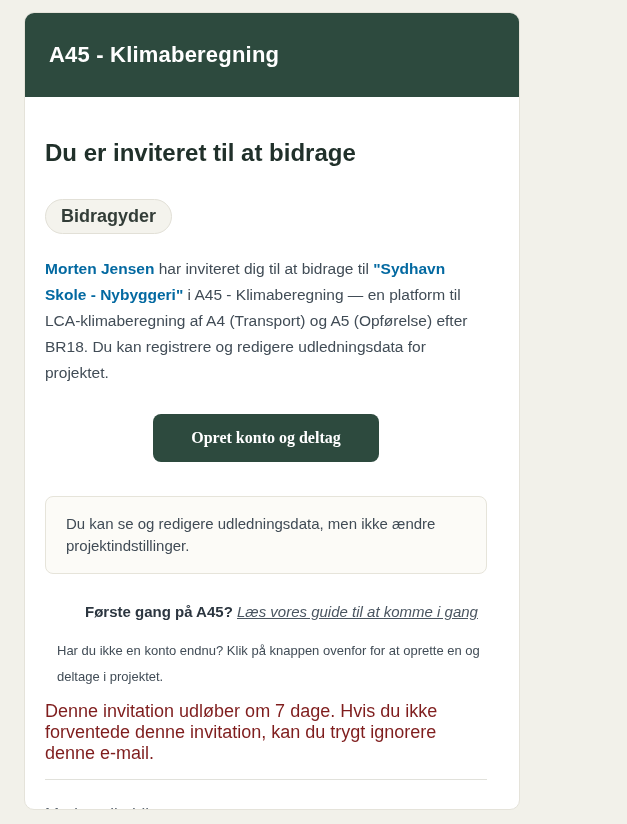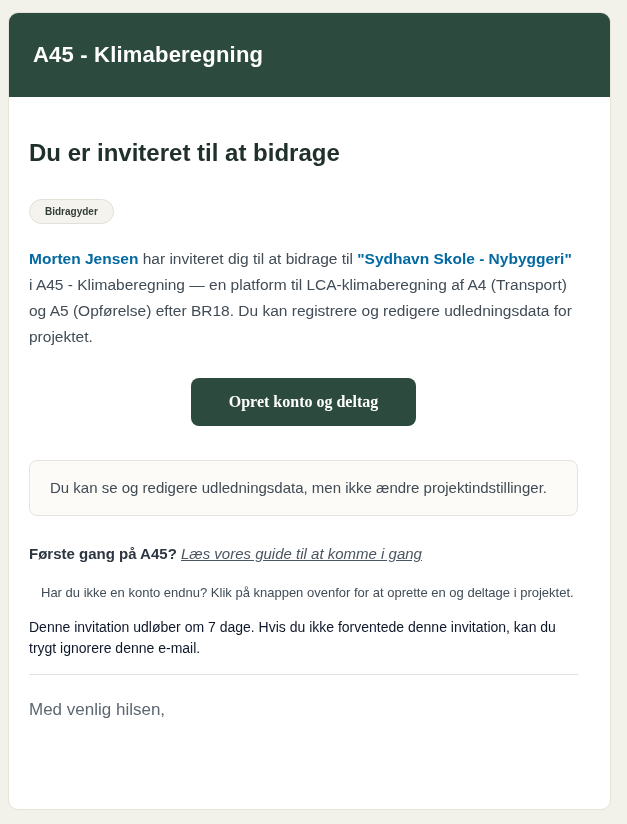--- a/index.html
+++ b/index.html
@@ -6,22 +6,22 @@
   body {
     width: 627px; height: 824px;
     background: #f2f1ea;
     font-family: "Liberation Sans", sans-serif;
     position: relative;
     overflow: hidden;
     -webkit-font-smoothing: antialiased;
   }
   .card {
     position: absolute;
-    left: 8px; top: 12px;
-    width: 603px; height: 798px;
+    left: 24px; top: 12px;
+    width: 496px; height: 798px;
     box-sizing: border-box;
     background: #ffffff;
     border: 1px solid #e5e3da;
     border-radius: 10px;
     overflow: hidden;
   }
   .card-header {
     background: #2d4a3e;
     padding: 28px 24px;
   }
@@ -42,21 +42,21 @@
     font-weight: 700;
     color: #20302a;
   }
   .role-badge {
     display: inline-block;
     margin-top: 30px;
     padding: 6px 15px;
     background: #f4f3ed;
     border: 1px solid #e2e0d7;
     border-radius: 999px;
-    font-size: 10px;
+    font-size: 18px;
     font-weight: 600;
     color: #333d38;
   }
   .invite-paragraph {
     margin: 22px 0 0 0;
     font-size: 15.5px;
     line-height: 26px;
     color: #414c56;
   }
   .invite-paragraph b { color: #0369a1; font-weight: 700; }
@@ -86,39 +86,39 @@
     line-height: 22px;
     color: #404b55;
   }
 
   .first-time-line {
     margin: 26px 0 0 0;
     font-size: 15px;
     line-height: 24px;
     color: #414c56;
   }
-  .first-time-line b { color: #2c3640; font-weight: 700; }
+  .first-time-line b { color: #2c3640; font-weight: 700; margin-left: 40px; }
   .guide-link {
     color: #4a5560;
     text-decoration: underline;
     cursor: pointer;
     font-style: italic;
   }
 
   .no-account-paragraph {
     margin: 14px 0 0 12px;
     font-size: 13px;
     line-height: 26px;
     color: #414c56;
   }
   .expiry-note {
     margin: 11px 0 0 0;
-    font-size: 14px;
+    font-size: 18px;
     line-height: 21px;
-    color: #0f172a;
+    color: #7f1d1d;
   }
   .divider {
     border: none;
     border-top: 1px solid #e1e1db;
     margin: 15px 0 0 0;
   }
   .signoff {
     margin: 22px 0 0 0;
     font-size: 17px;
     line-height: 26px;

